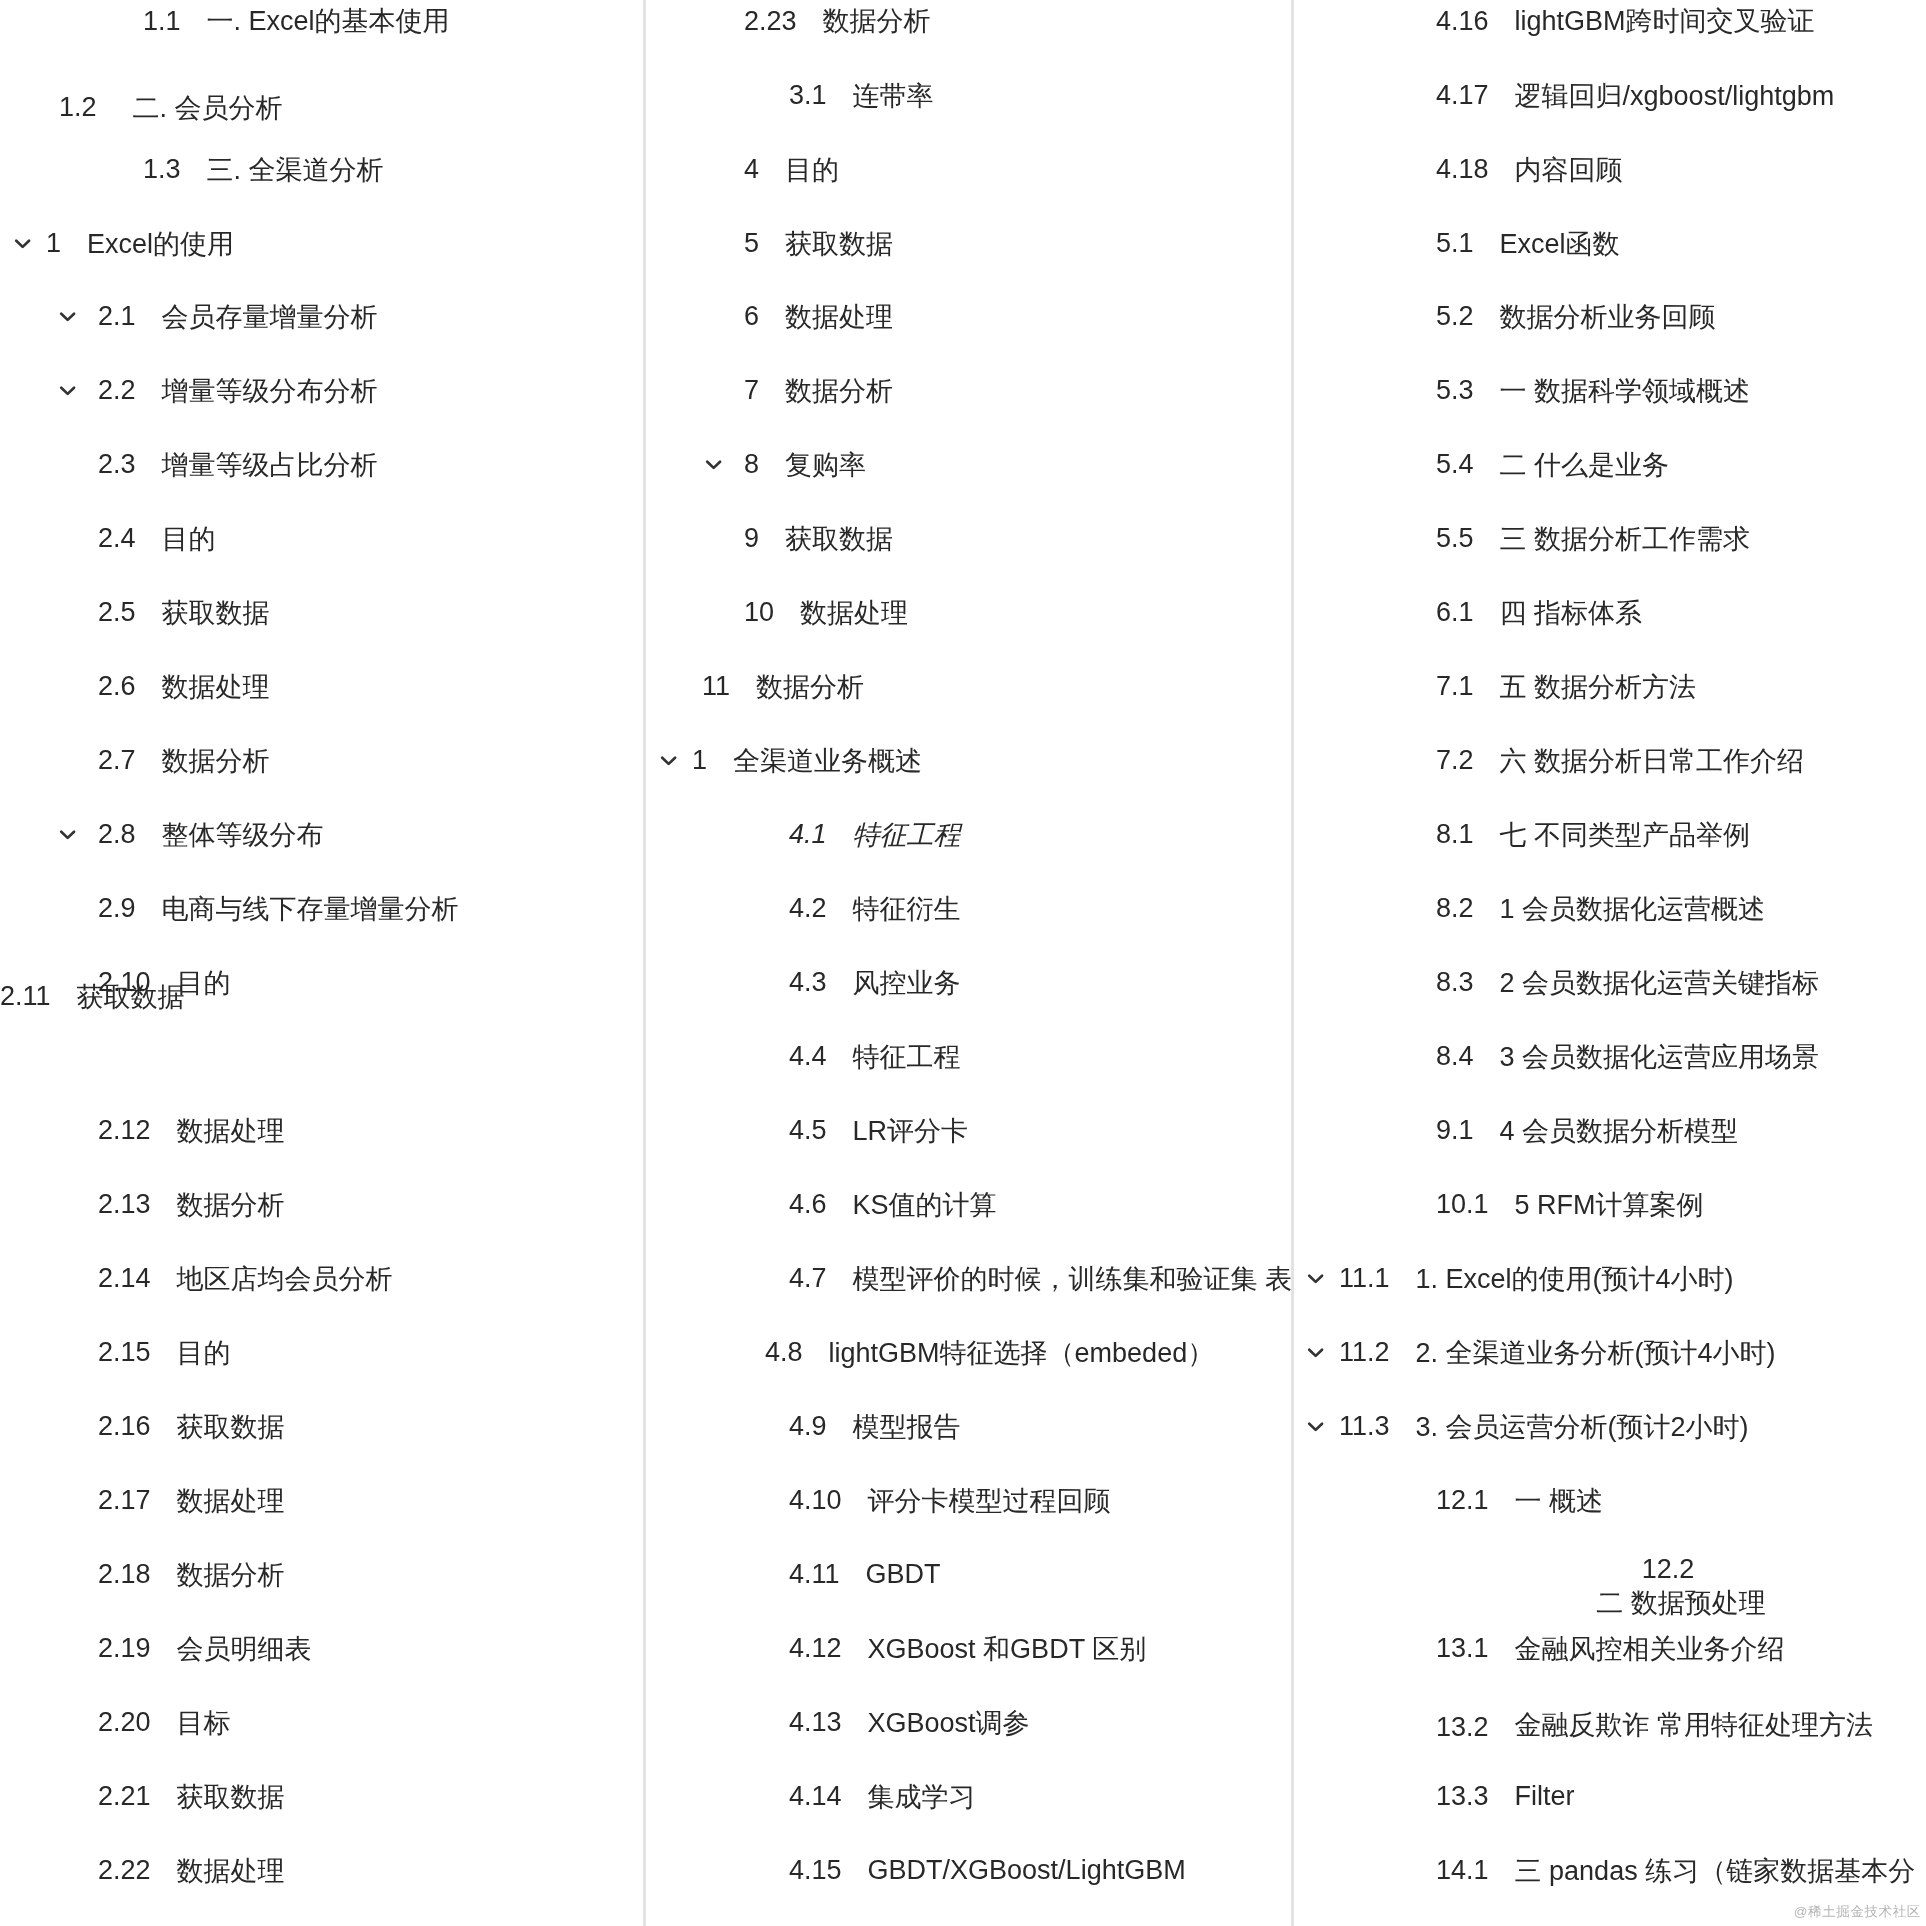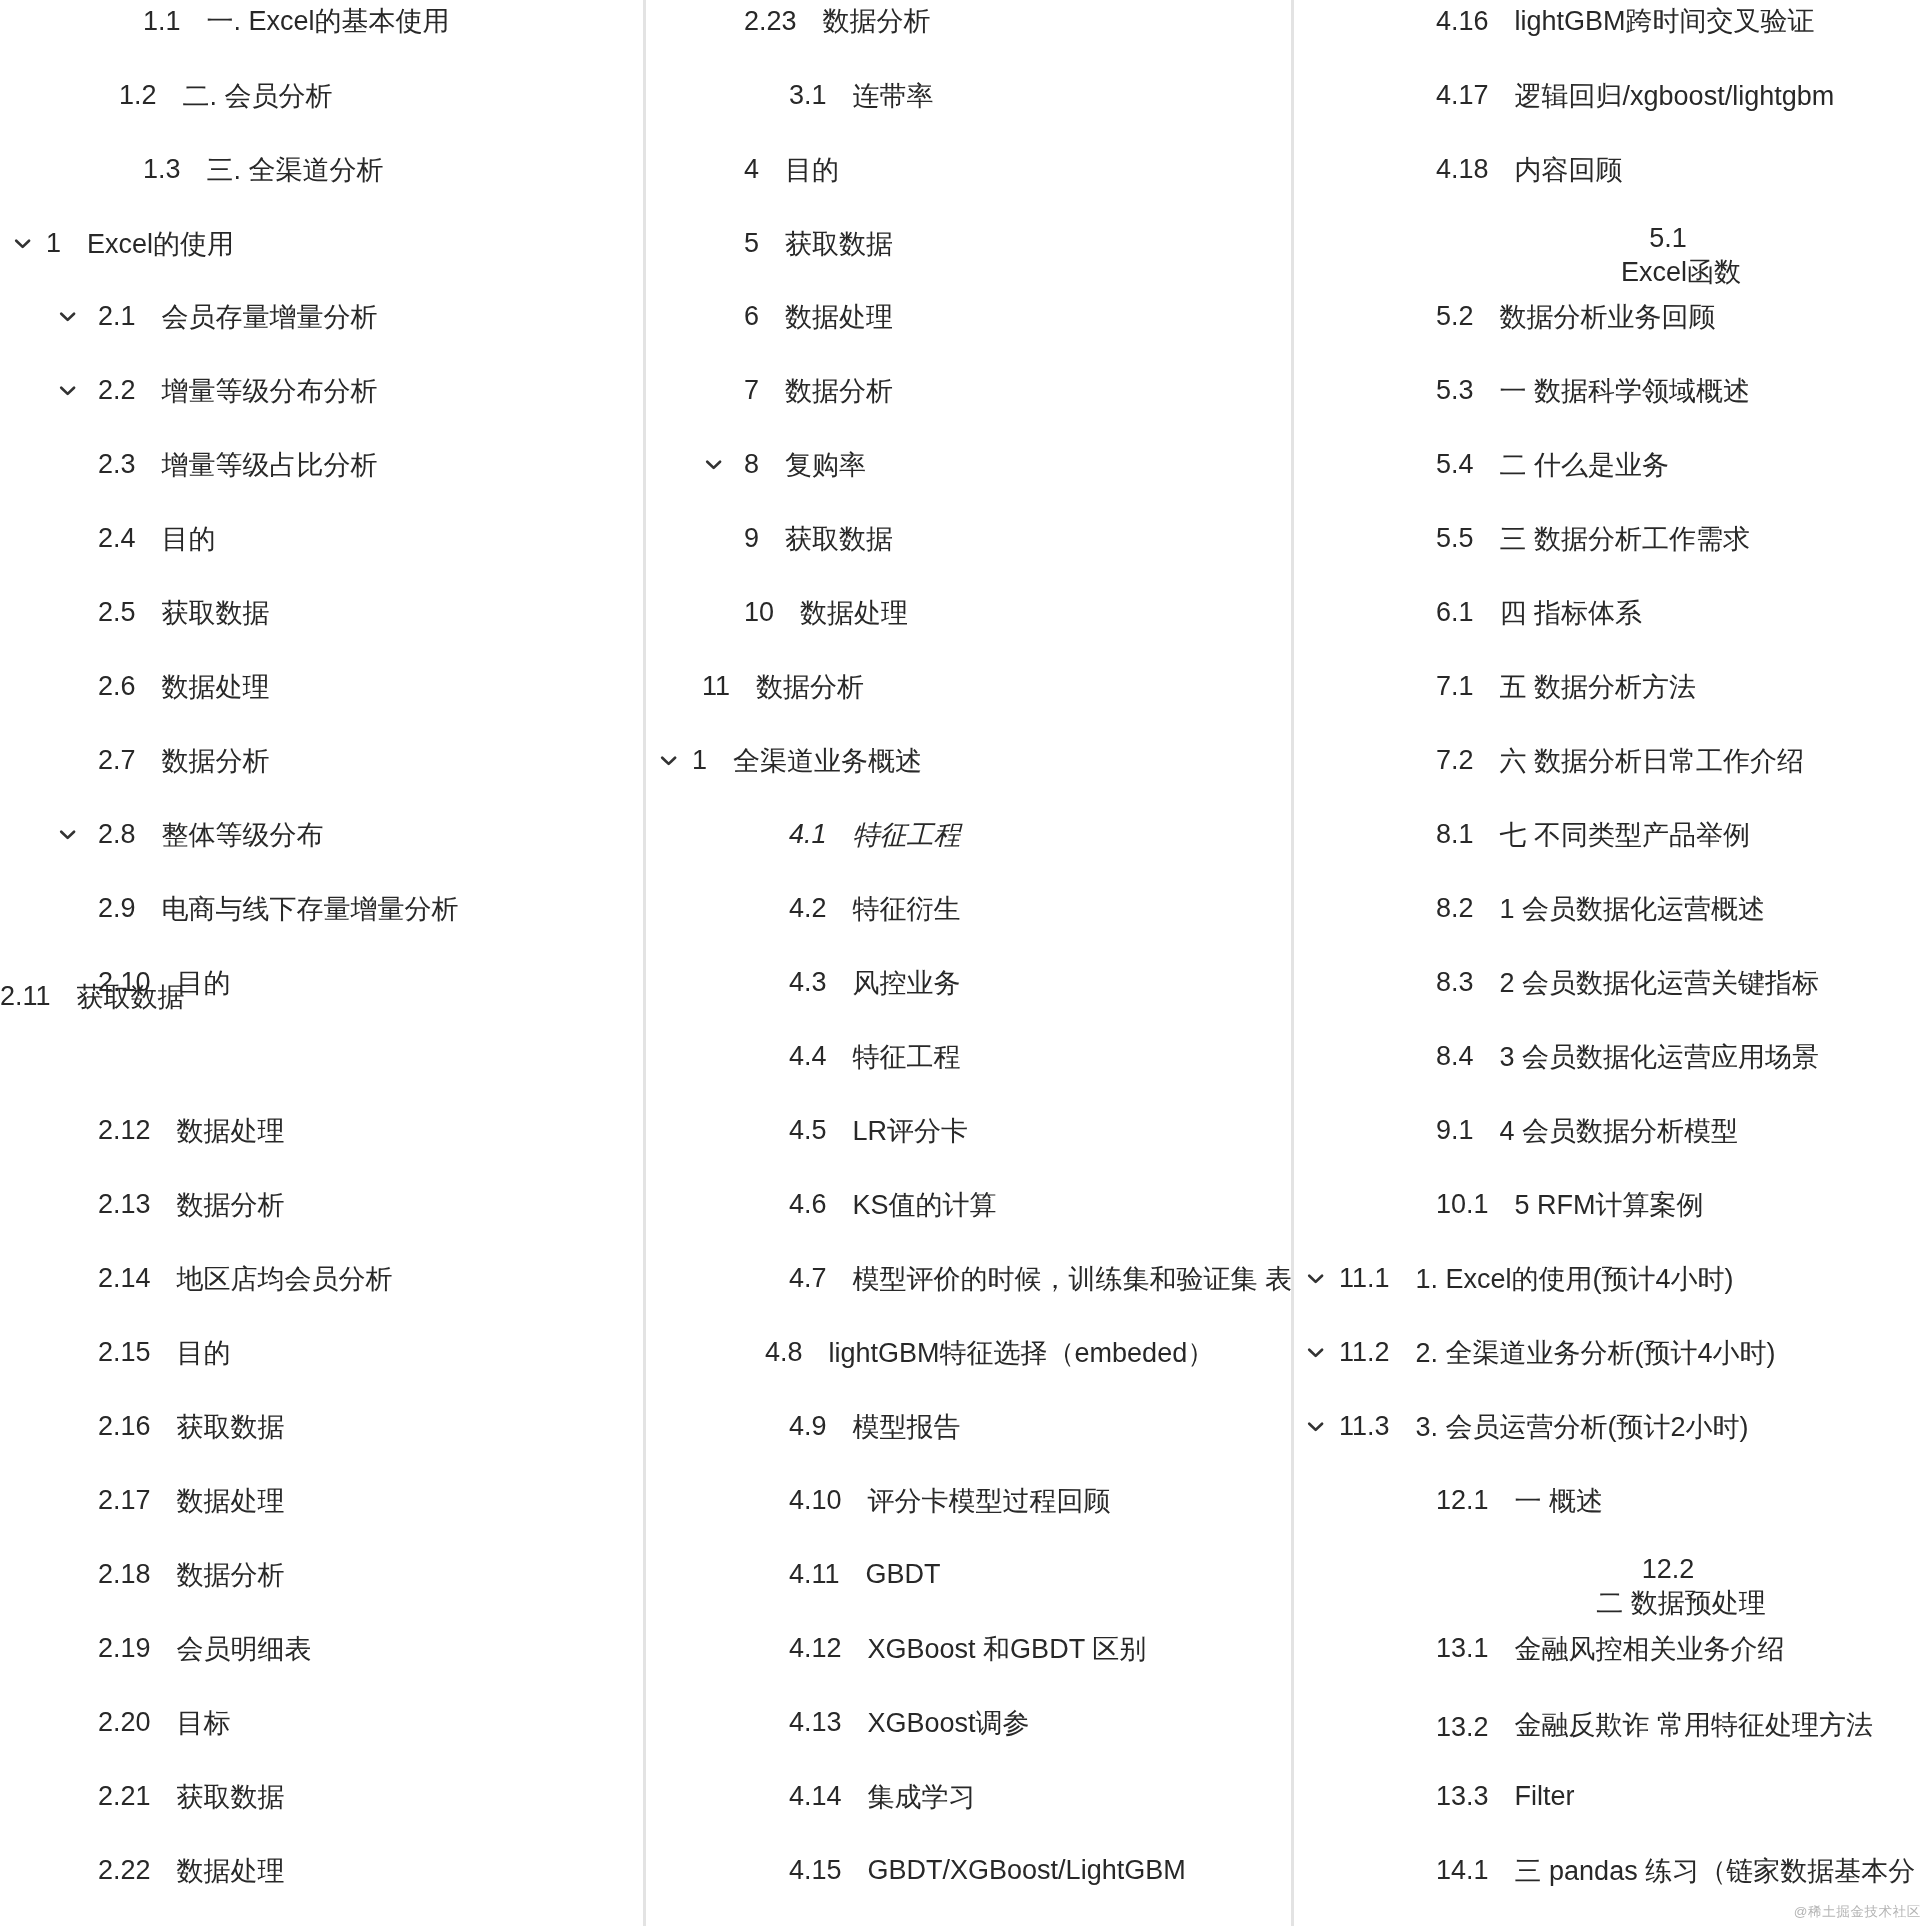--- a/index.html
+++ b/index.html
@@ -49,21 +49,21 @@
 
 <div class="page" id="outline-view">
   <div class="divider" id="divider-1"></div>
   <div class="divider" id="divider-2"></div>
   <div class="watermark">@稀土掘金技术社区</div>
 <div class="column" style="left: 0px; width: 643px;">
       <div class="row" style="top: 0.6px; padding-left: 143px;">
         <span class="num">1.1</span>
         <span class="title">一. Excel的基本使用</span>
       </div>
-      <div class="row" style="top: 75px; padding-left: 119px;">
+      <div class="row" style="top: 87px; padding-left: 59px; gap: 10px;">
         <span class="num">1.2</span>
         <span class="title">二. 会员分析</span>
       </div>
       <div class="row" style="top: 149px; padding-left: 143px;">
         <span class="num">1.3</span>
         <span class="title">三. 全渠道分析</span>
       </div>
       <div class="row" style="top: 223px; padding-left: 46px;">
         <span class="chev" style="left: 14px;">
           <svg viewBox="0 0 27 18" fill="none" xmlns="http://www.w3.org/2000/svg">
@@ -299,21 +299,21 @@
         <span class="title">lightGBM跨时间交叉验证</span>
       </div>
       <div class="row" style="top: 75px; padding-left: 143px;">
         <span class="num">4.17</span>
         <span class="title">逻辑回归/xgboost/lightgbm</span>
       </div>
       <div class="row" style="top: 149px; padding-left: 143px;">
         <span class="num">4.18</span>
         <span class="title">内容回顾</span>
       </div>
-      <div class="row" style="top: 223px; padding-left: 143px; flex-direction: column;">
+      <div class="row" style="top: 223px; padding-left: 143px;">
         <span class="num">5.1</span>
         <span class="title">Excel函数</span>
       </div>
       <div class="row" style="top: 296px; padding-left: 143px;">
         <span class="num">5.2</span>
         <span class="title">数据分析业务回顾</span>
       </div>
       <div class="row" style="top: 370px; padding-left: 143px;">
         <span class="num">5.3</span>
         <span class="title">一 数据科学领域概述</span>

